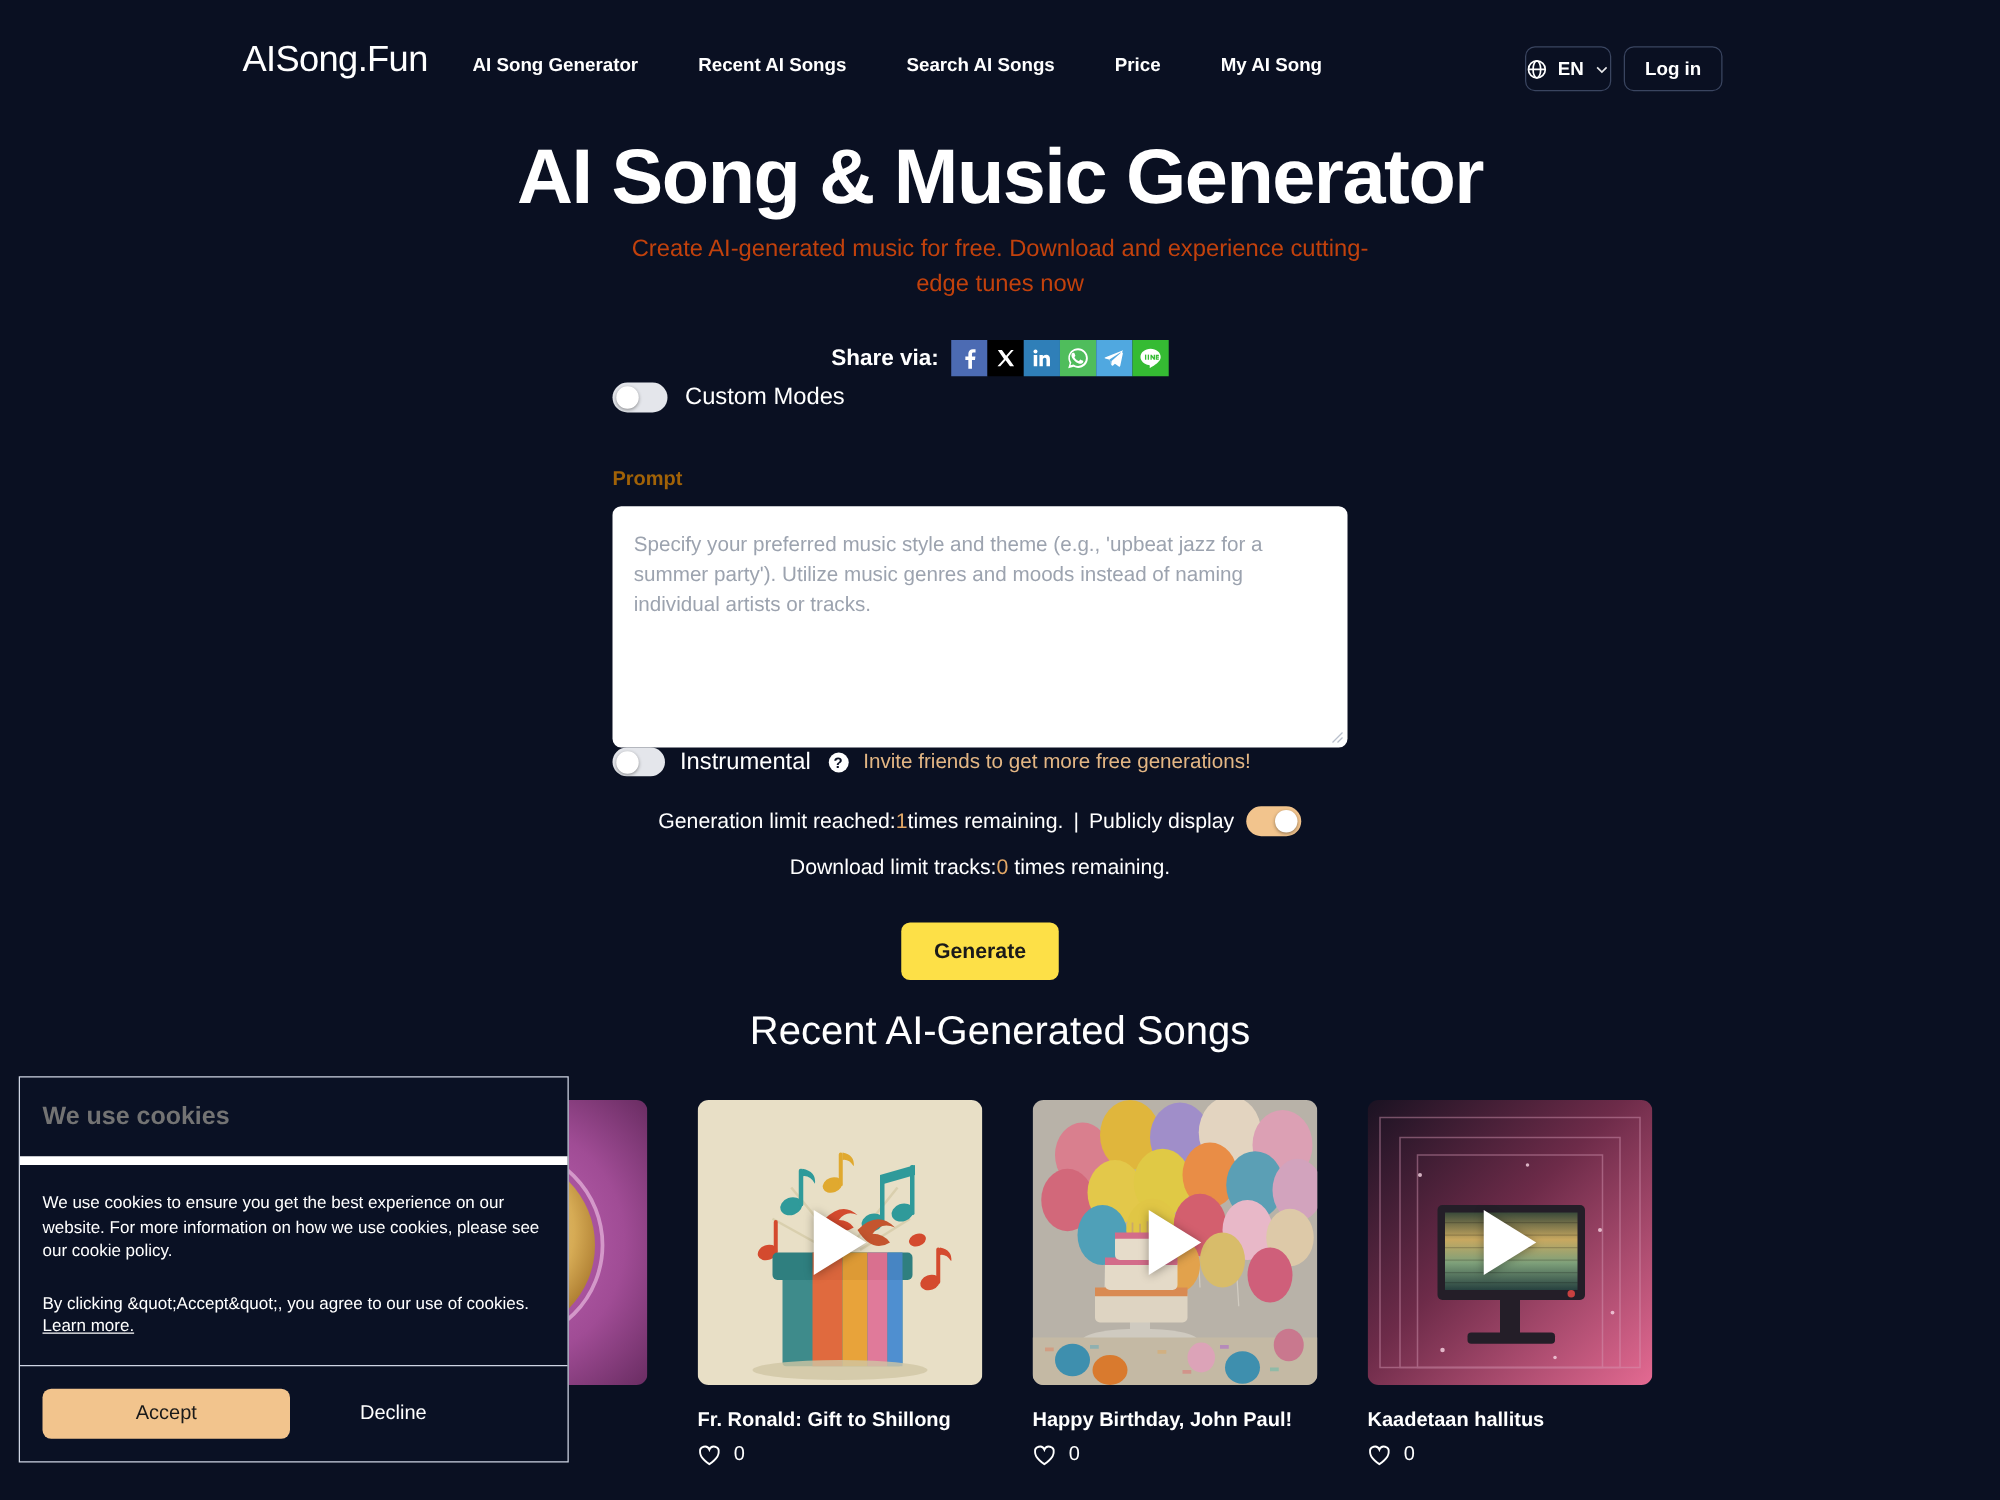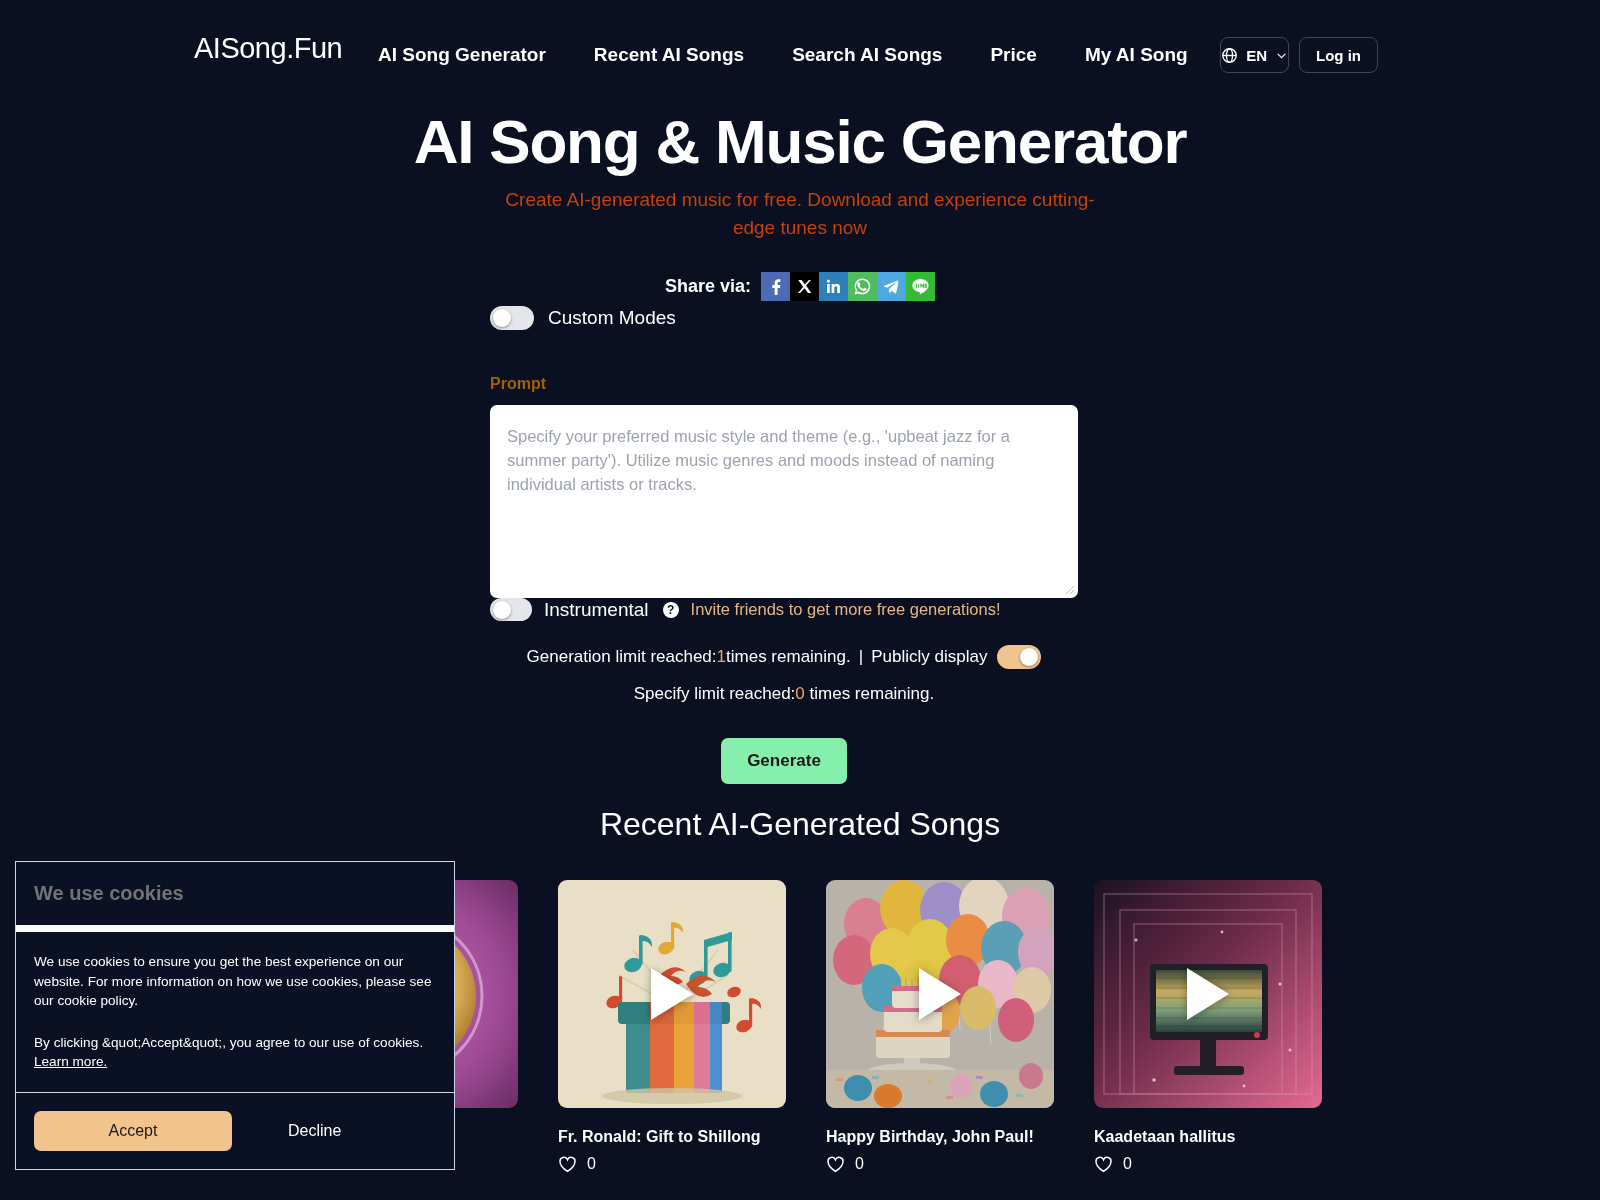--- a/index.html
+++ b/index.html
@@ -22,21 +22,21 @@
     width: 130px; display: flex; flex-direction: row; align-items: center;
   }
   .logo-mark { width: 126px; height: 50px; display: block; }
   .logo-text {
     font-size: 29px; letter-spacing: -0.5px; color: #ffffff;
     font-family: "Liberation Sans", sans-serif; font-weight: 400;
     margin-top: -3px; white-space: nowrap;
   }
   .nav { position: absolute; left: 378px; top: 44px; display: flex; align-items: center; }
   .nav-item {
-    font-size: 19px; font-weight: bold; color: #ffffff;
+    font-size: 15px; font-weight: bold; color: #ffffff;
     margin-right: 48px; white-space: nowrap; cursor: pointer;
   }
   .nav-item:last-child { margin-right: 0; }
 
   .header-right { position: absolute; right: 222px; top: 37px; display: flex; align-items: center; gap: 10px; }
   .lang-btn {
     display: flex; align-items: center; gap: 8px;
     border: 1px solid #3a4560; border-radius: 8px;
     padding: 8px 0; height: 36px; cursor: pointer;
     background: transparent;
@@ -118,21 +118,21 @@
     margin-top: 24px; width: 588px; text-align: center;
     font-size: 17px; color: #ffffff; line-height: 24px;
   }
   .limit-line1 { display: flex; align-items: center; justify-content: center; gap: 0px; }
   .accent-num { color: #e3a867; }
   .divider-pipe { margin: 0 8px; color: #ffffff; }
   .limits .line2 { margin-top: 13px; }
 
   .gen-wrap { margin-top: 32px; display: flex; justify-content: center; }
   .generate-btn {
-    background: #86efac; color: #1a1a1a; border: none; border-radius: 7px;
+    background: #fde047; color: #1a1a1a; border: none; border-radius: 7px;
     padding: 13px 26px; font-size: 17px; font-weight: bold; cursor: pointer;
     font-family: "Liberation Sans", sans-serif;
   }
 
   
   .section-title {
     position: absolute; top: 806px; left: 0; width: 1600px; text-align: center;
     font-size: 32px; color: #ffffff; font-weight: 400;
   }
   .cards {
@@ -315,21 +315,21 @@
     <div class="limit-line1">
       <span>Generation limit reached: </span>
         <span class="accent-num">1</span>
         <span> times remaining.</span>
         <span class="divider-pipe">|</span>
         <span>Publicly display</span>
       <div class="switch on" style="margin-left:10px">
           <div class="knob"></div>
         </div>
     </div>
-    <div class="line2"><span>Specify limit reached:</span><span class="accent-num">0</span><span> times remaining.</span></div>
+    <div class="line2"><span>Download limit tracks:</span><span class="accent-num">0</span><span> times remaining.</span></div>
   </div>
 
   <div class="gen-wrap">
     <button class="generate-btn">Generate</button>
   </div>
 </div>
 
 <h2 class="section-title">Recent AI-Generated Songs</h2>
 
 <div class="cards">

